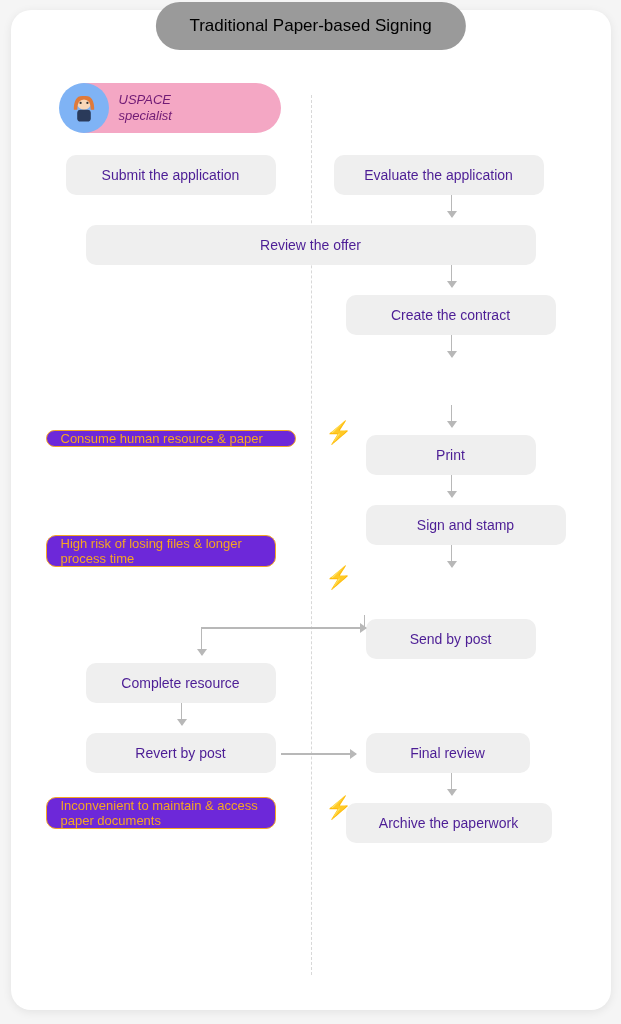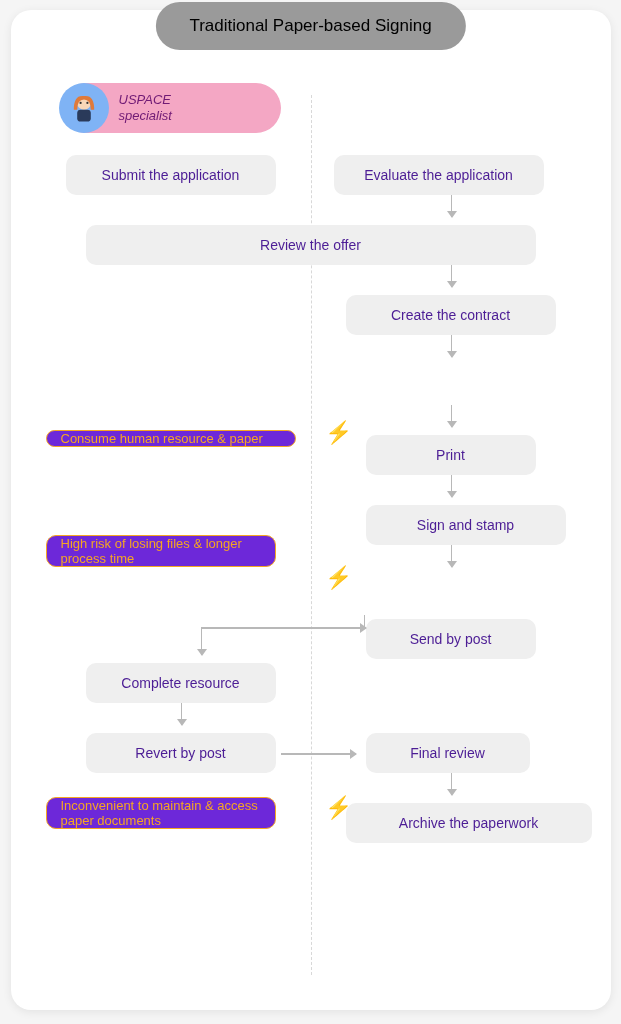--- a/index.html
+++ b/index.html
@@ -189,15 +189,15 @@
     <div class="arrow-v" style="left:135px; top:548px; height:22px;"></div>
 
     <div class="step" style="left:40px; top:578px; width:190px;">Revert by post</div>
 
     <div class="arrow-h" style="left:235px; top:598px; width:75px;"></div>
     <div class="step" style="left:320px; top:578px; width:164px;">Final review</div>
     <div class="arrow-v" style="left:405px; top:618px; height:22px;"></div>
 
     <div class="callout" style="left:0; top:642px; width:230px;">Inconvenient to maintain &amp; access paper documents</div>
     <span class="bolt" style="left:280px; top:640px;">⚡</span>
-    <div class="step" style="left:300px; top:648px; width:246px;">Archive the paperwork</div>
+    <div class="step" style="left:300px; top:648px; width:206px;">Archive the paperwork</div>
   </div>
 </div>
 
 </body></html>

